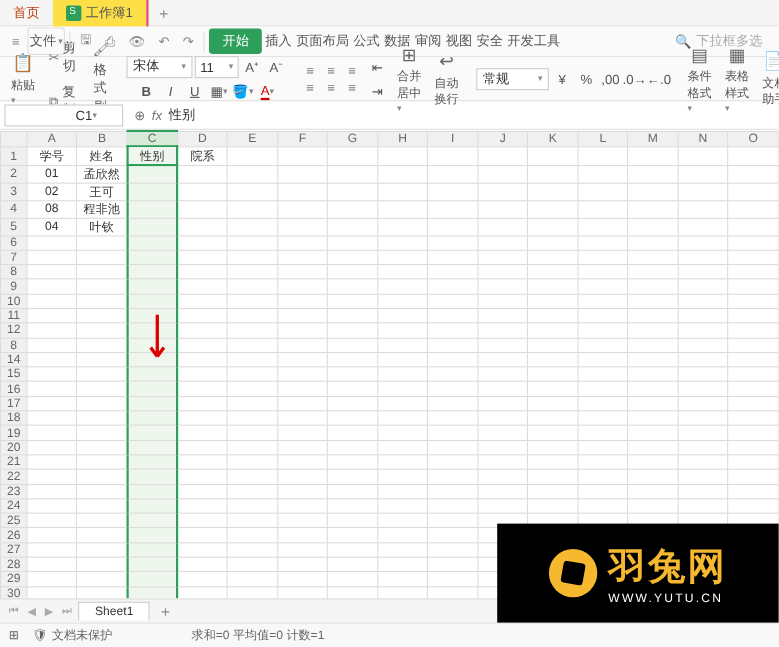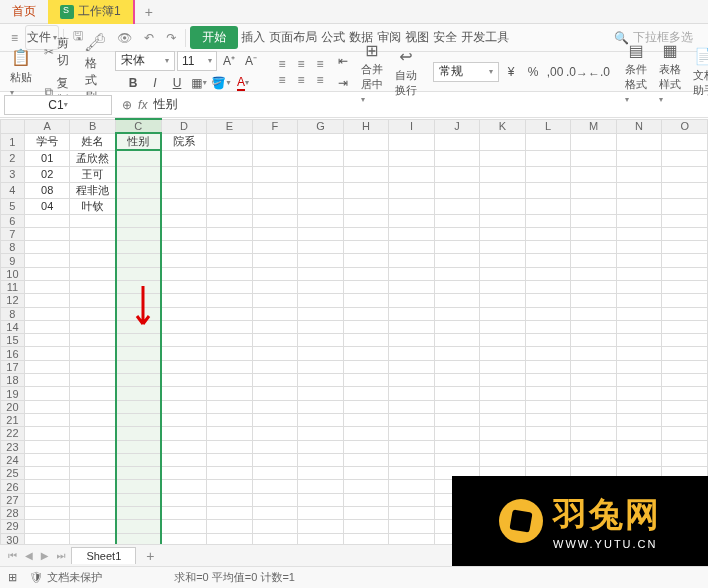--- a/index.html
+++ b/index.html
@@ -33,21 +33,21 @@
   .tool-item { display:flex; align-items:center; gap:3px; color:#555; padding:2px 4px; cursor:pointer; }
   .tool-icon { width:14px; height:14px; display:inline-flex; align-items:center; justify-content:center; color:#777; }
   .fontsel { width:60px; height:20px; border:1px solid #ccc; padding:0 5px; display:flex; align-items:center; justify-content:space-between; background:#fff; }
   .sizesel { width:40px; height:20px; border:1px solid #ccc; padding:0 4px; display:flex; align-items:center; justify-content:space-between; background:#fff; }
   .fmt-btn { width:20px; height:20px; display:flex; align-items:center; justify-content:center; cursor:pointer; color:#555; }
   .align-grid { display:grid; grid-template-columns:repeat(3,18px); gap:1px; }
   .align-cell { width:18px; height:14px; display:flex; align-items:center; justify-content:center; color:#777; }
   
   
   .fbar { display:flex; align-items:center; height:26px; border-bottom:1px solid #e0e0e0; }
-  .namebox { width:108px; height:20px; border:1px solid #ccc; margin:0 4px; display:flex; align-items:center; padding:0 6px; justify-content:center; background:#fff; }
+  .namebox { width:108px; height:20px; border:1px solid #ccc; margin:0 4px; display:flex; align-items:center; padding:0 23px; justify-content:flex-end; background:#fff; }
   .fx-area { display:flex; align-items:center; gap:6px; padding:0 6px; color:#777; flex:1; }
   .fx-icon { font-style:italic; }
   .fx-input { flex:1; color:#333; }
   
   
   .gridwrap { position:relative; width:708px; height:430px; overflow:hidden; }
   .grid { border-collapse:collapse; table-layout:fixed; }
   .grid th, .grid td { border:1px solid #dcdcdc; height:13.3px; font-size:11px; text-align:center; color:#333; padding:0; }
   .grid th { background:#f0f0f0; color:#666; font-weight:normal; }
   .corner { width:24px; background:#f0f0f0; }

